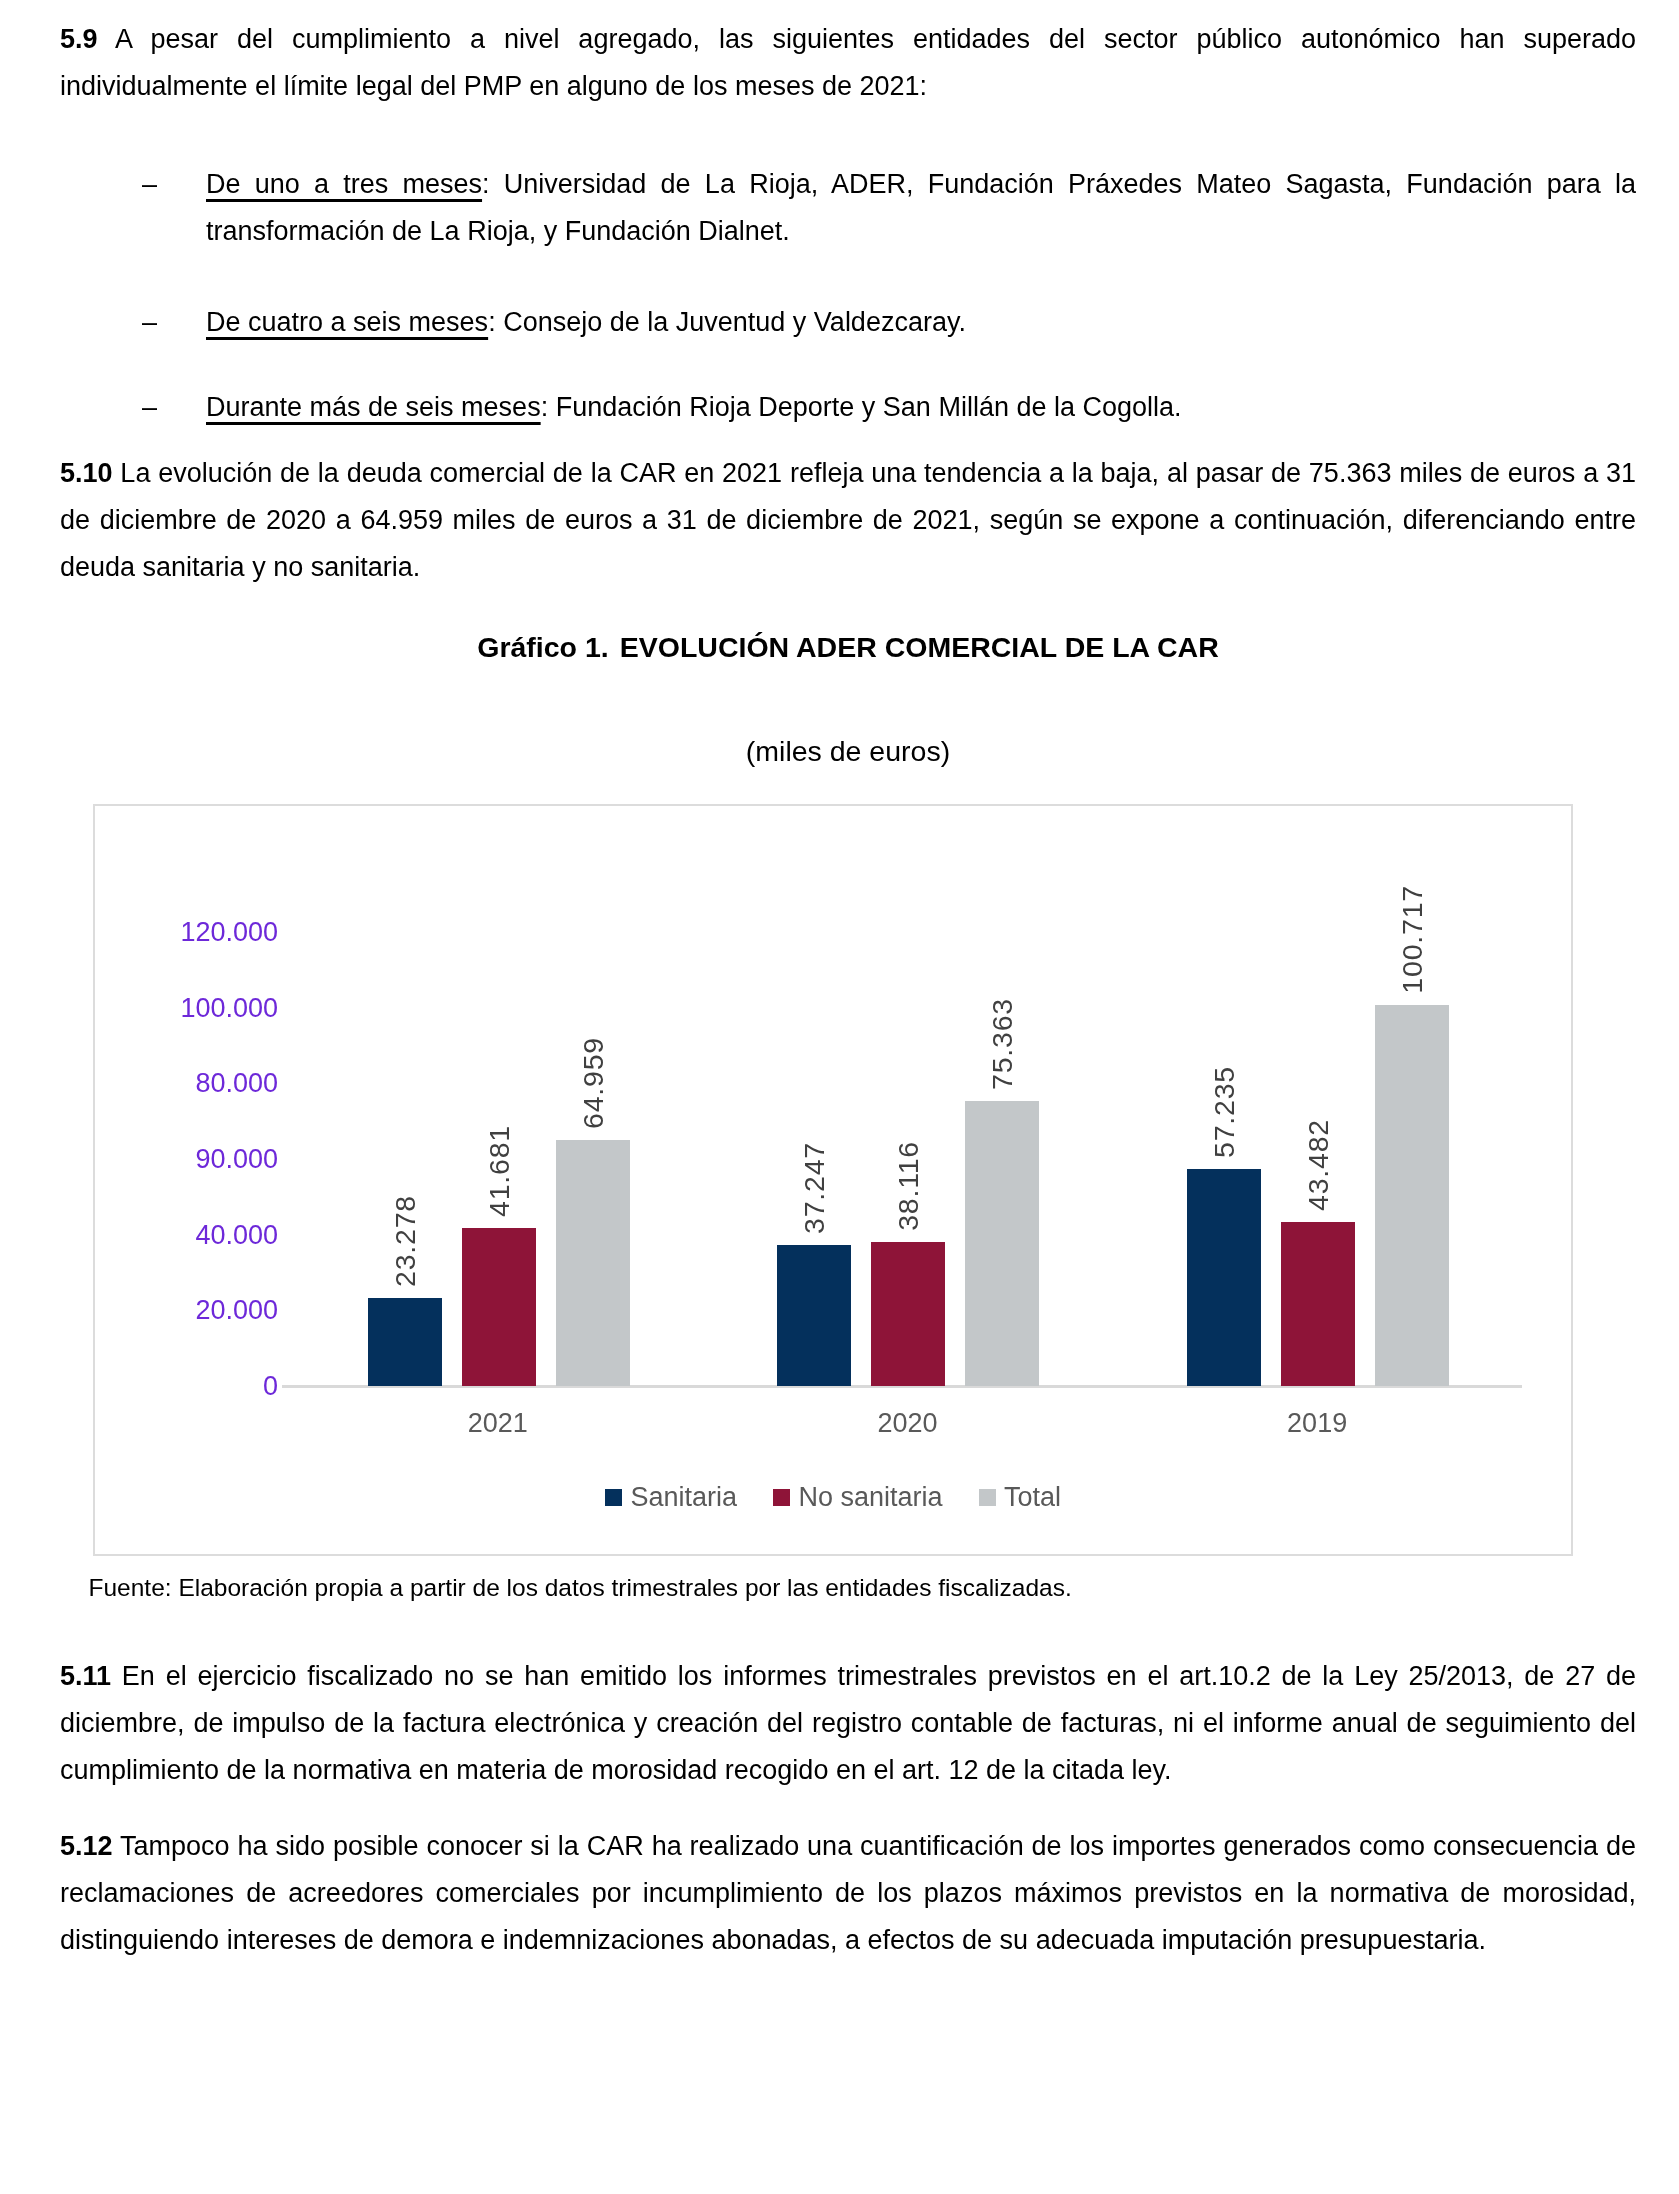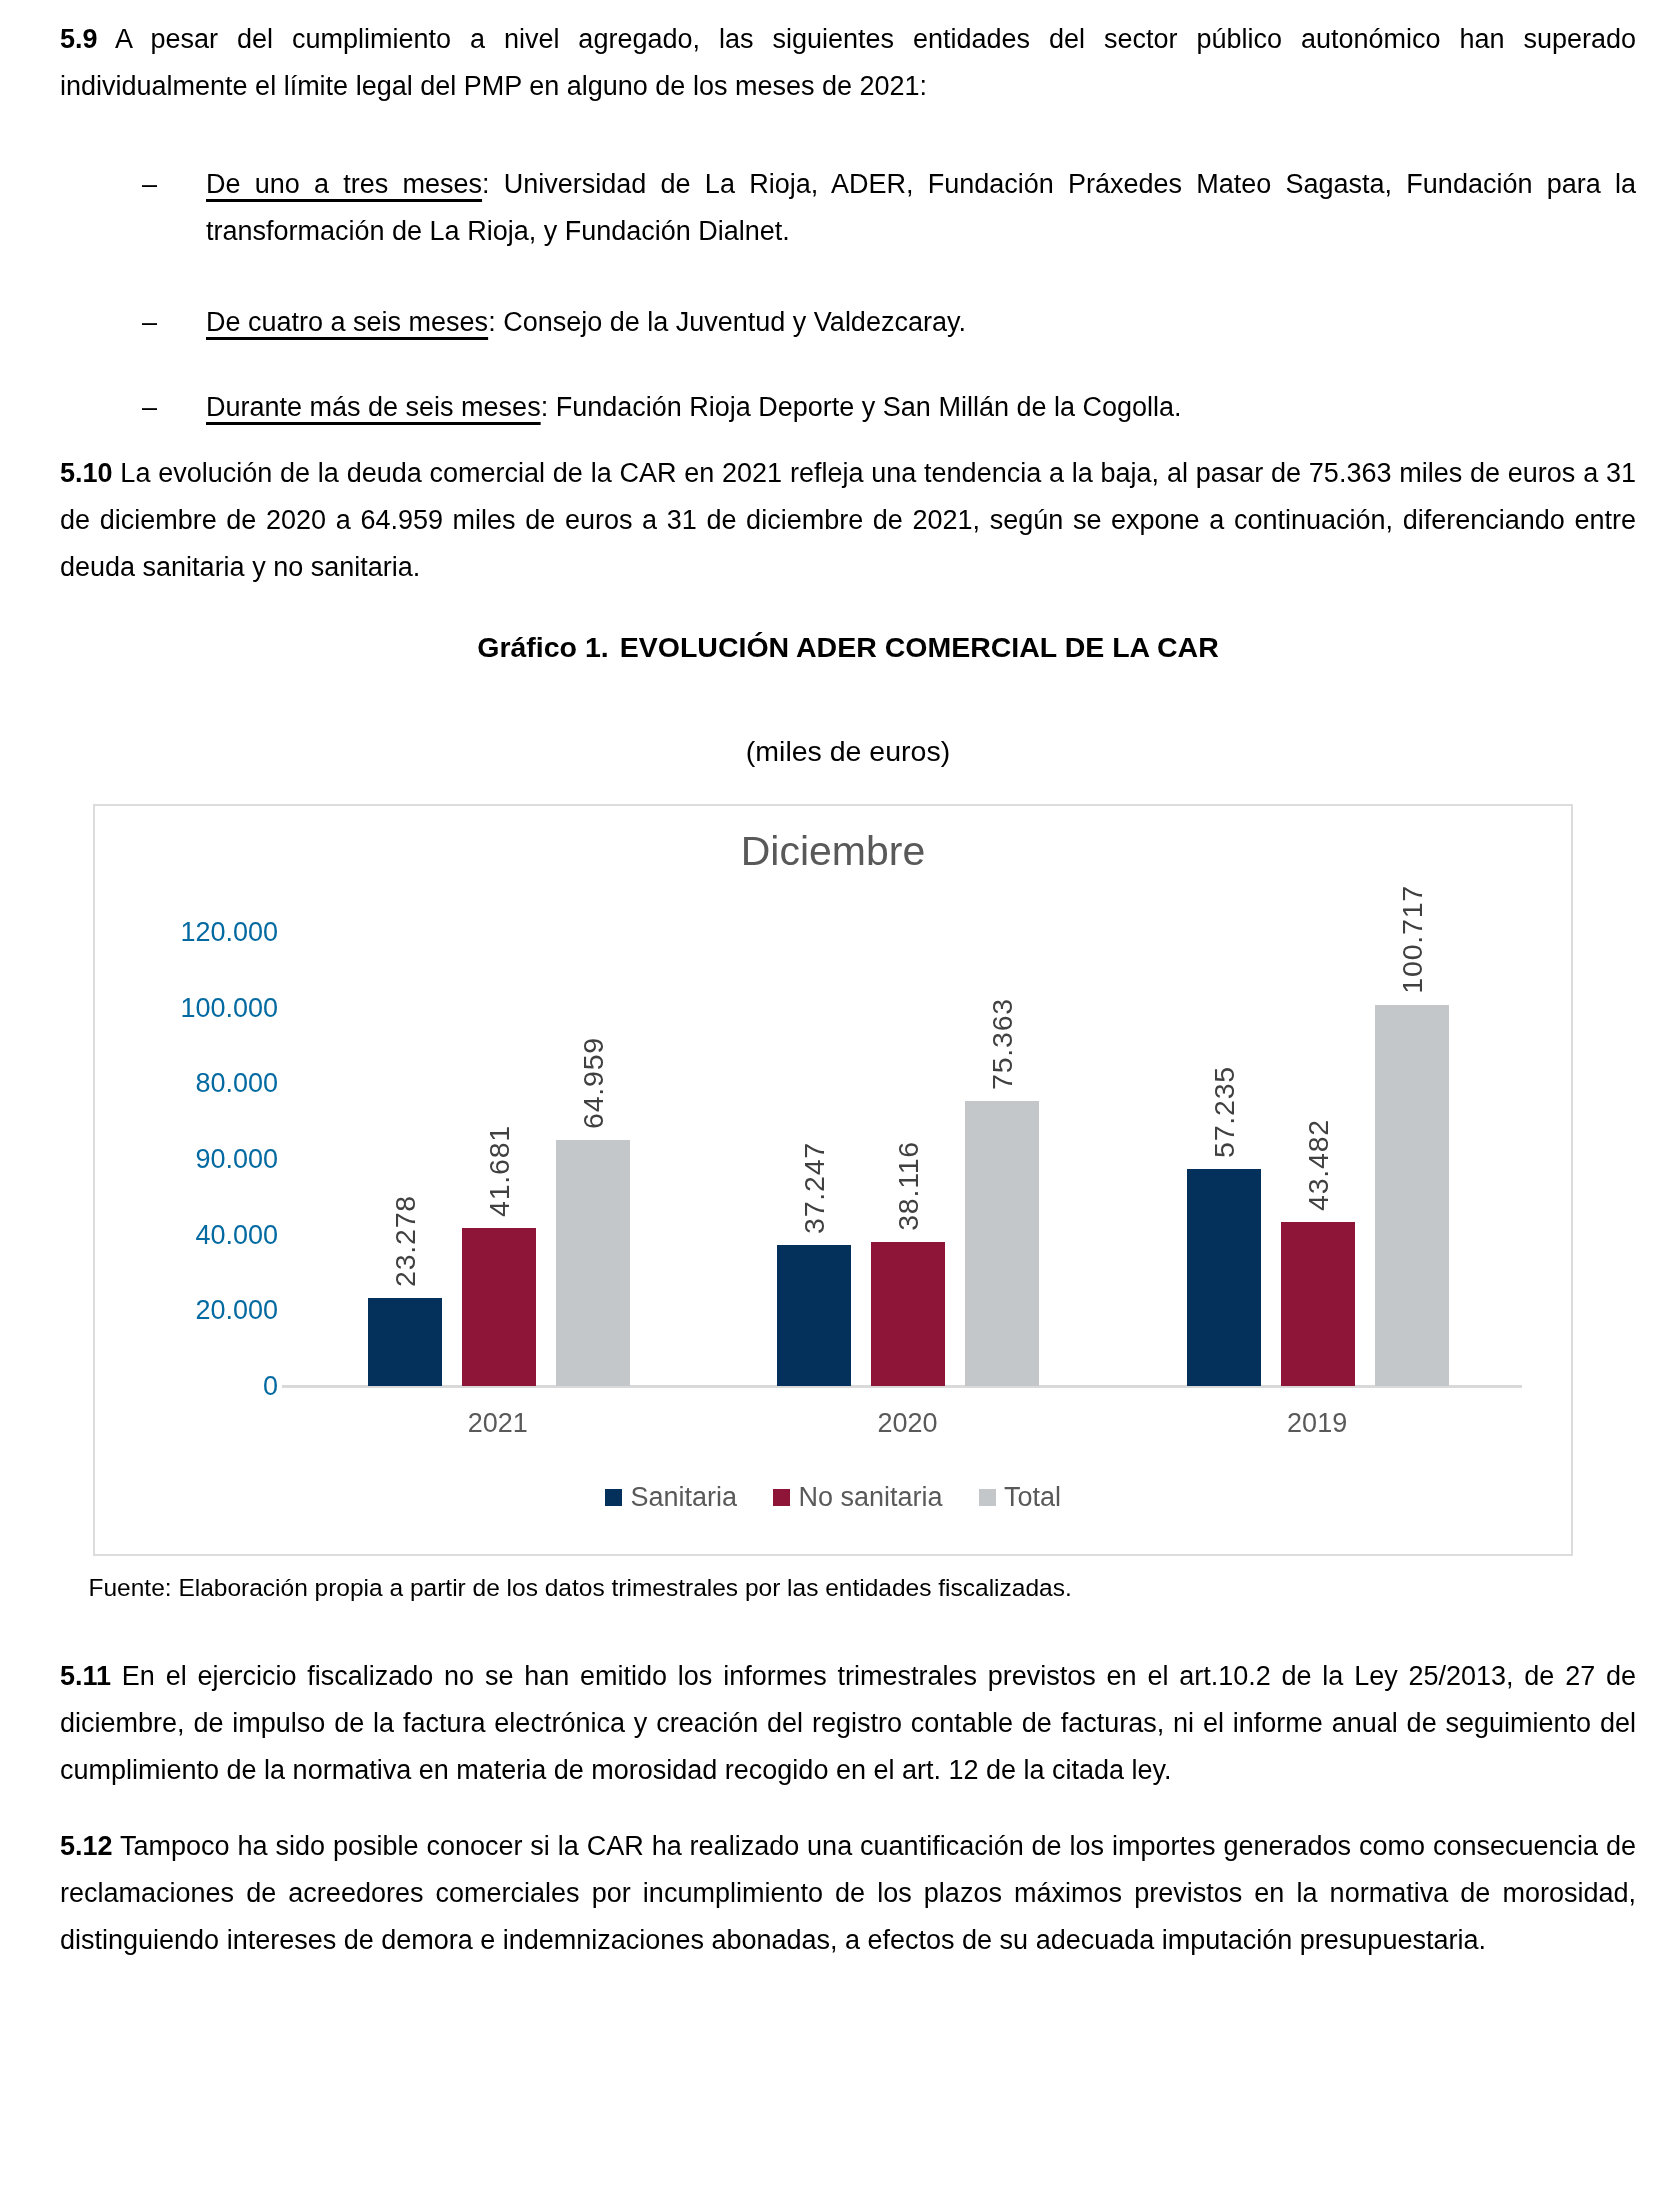--- a/index.html
+++ b/index.html
@@ -30,21 +30,21 @@
     display:flex; justify-content:space-around; }
   .group { position:relative; width:260px; height:100%;
     display:flex; align-items:flex-end; column-gap:20px; }
   .bar-wrap { position:relative; width:74px; height:100%; flex:0 0 74px; }
   .bar { position:absolute; bottom:0; left:0; width:100%; }
   .bar-val { position:absolute; left:50%; transform:translateX(-50%) rotate(180deg);
     writing-mode:vertical-rl; font-size:28.5px; color:#404040; white-space:nowrap; letter-spacing:0.8px; }
   .xlabel { position:absolute; top:calc(100% + 22px); left:0; width:100%; text-align:center;
     font-size:27px; color:#595959; }
   .yaxis { position:absolute; left:0; top:126px; bottom:168px; width:183px; }
-  .ytick { position:absolute; right:0; transform:translateY(50%); font-size:27px; color:#0369a1; }
+  .ytick { position:absolute; right:0; transform:translateY(50%); font-size:27px; color:#6d28d9; }
   .legend { position:absolute; left:0; right:0; bottom:41px; display:flex;
     justify-content:center; align-items:center; gap:36px; }
   .legend-item { display:flex; align-items:center; gap:8px; font-size:27px; color:#595959; }
   .swatch { width:17.4px; height:17.4px; display:inline-block; }
   .fuente { margin:16px 0 0 28.5px; font-size:24.5px; line-height:32px; text-align:left; }
 </style>
 </head>
 <body>
 
 <div class="content">
@@ -57,21 +57,20 @@
 
   <div class="para bullet mt48"><span class="dash">–</span><span class="lead">Durante más de seis meses</span><span>:</span> <span>Fundación Rioja Deporte y San Millán de la Cogolla.</span></div>
 
   <p class="para mt24"><b class="num">5.10</b> <span>La evolución de la deuda comercial de la CAR en 2021 refleja una tendencia a la baja, al pasar de 75.363 miles de euros a 31 de diciembre de 2020 a 64.959 miles de euros a 31 de diciembre de 2021, según se expone a continuación, diferenciando entre deuda sanitaria y no sanitaria.</span></p>
 
   <p class="fig-caption"><span class="cap-label">Gráfico 1.</span><span>EVOLUCIÓN ADER COMERCIAL DE LA CAR</span></p>
 
   <p class="fig-unit">(miles de euros)</p>
 
   <div class="chart-frame">
-    <div class="chart-title">Diciembre</div>
     <div class="yaxis">
         <div class="ytick" style="bottom: 0%;">0</div>
         <div class="ytick" style="bottom: 16.6667%;">20.000</div>
         <div class="ytick" style="bottom: 33.3333%;">40.000</div>
         <div class="ytick" style="bottom: 50%;">90.000</div>
         <div class="ytick" style="bottom: 66.6667%; margin-top: 16px;">80.000</div>
         <div class="ytick" style="bottom: 83.3333%;">100.000</div>
         <div class="ytick" style="bottom: 100%;">120.000</div>
       </div>
     <div class="plot-wrap">

